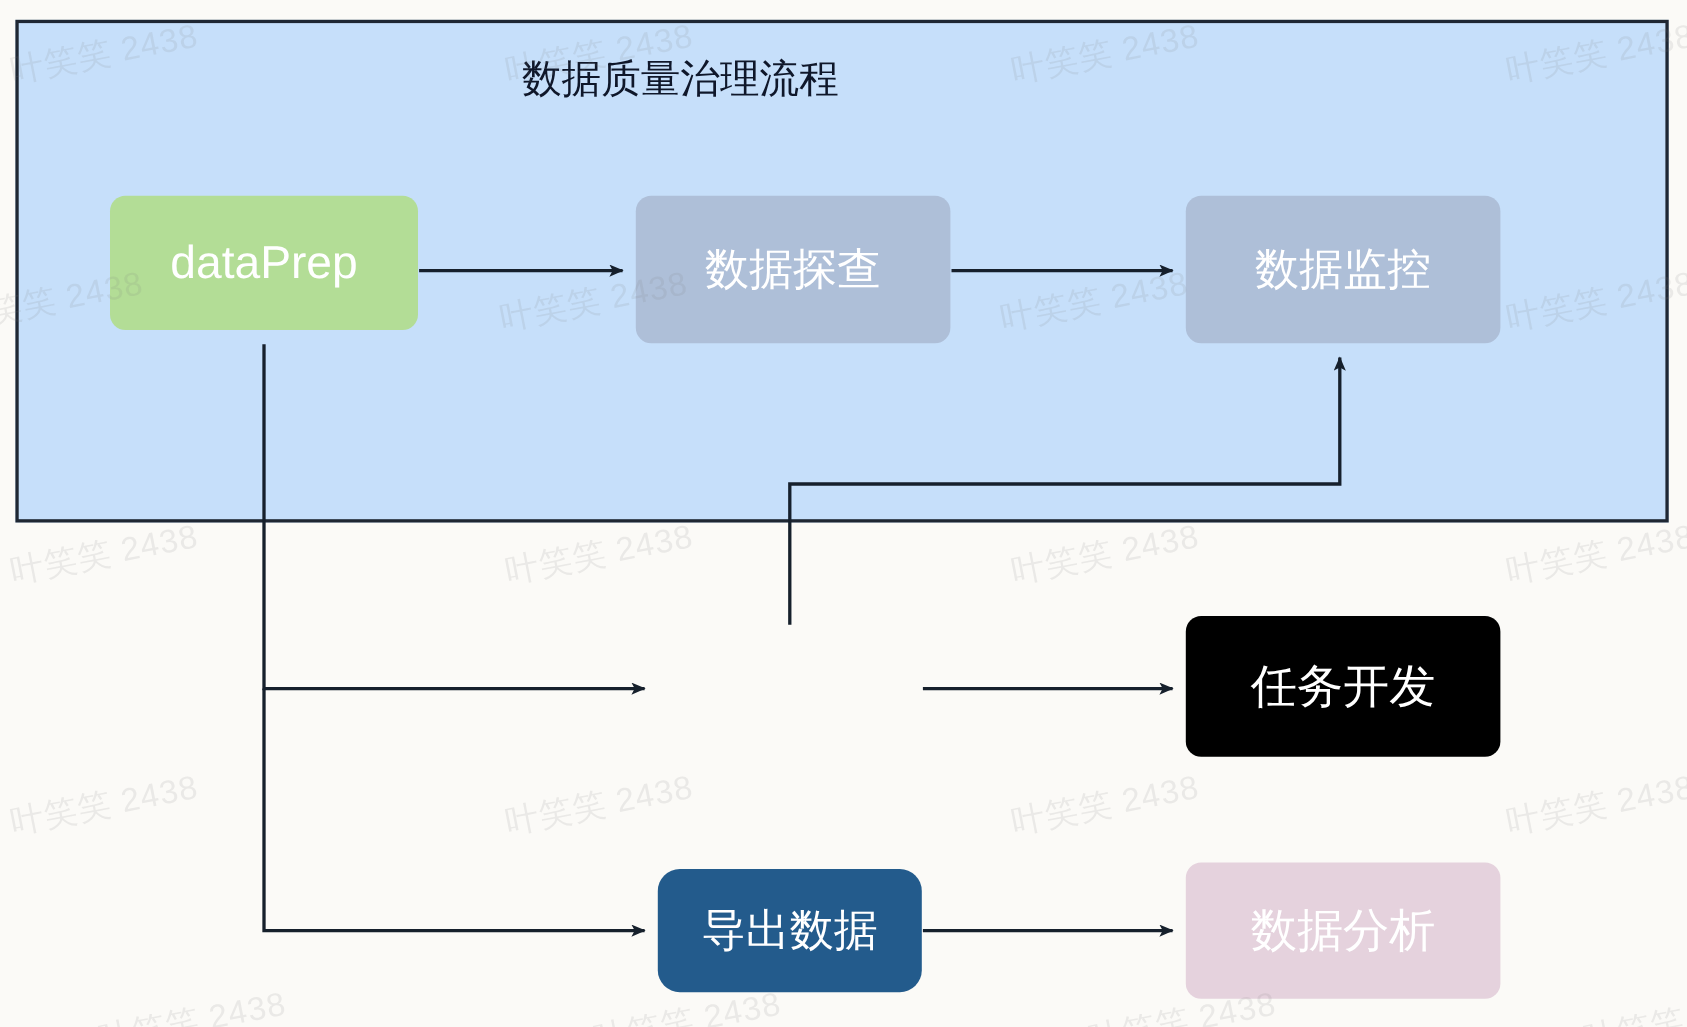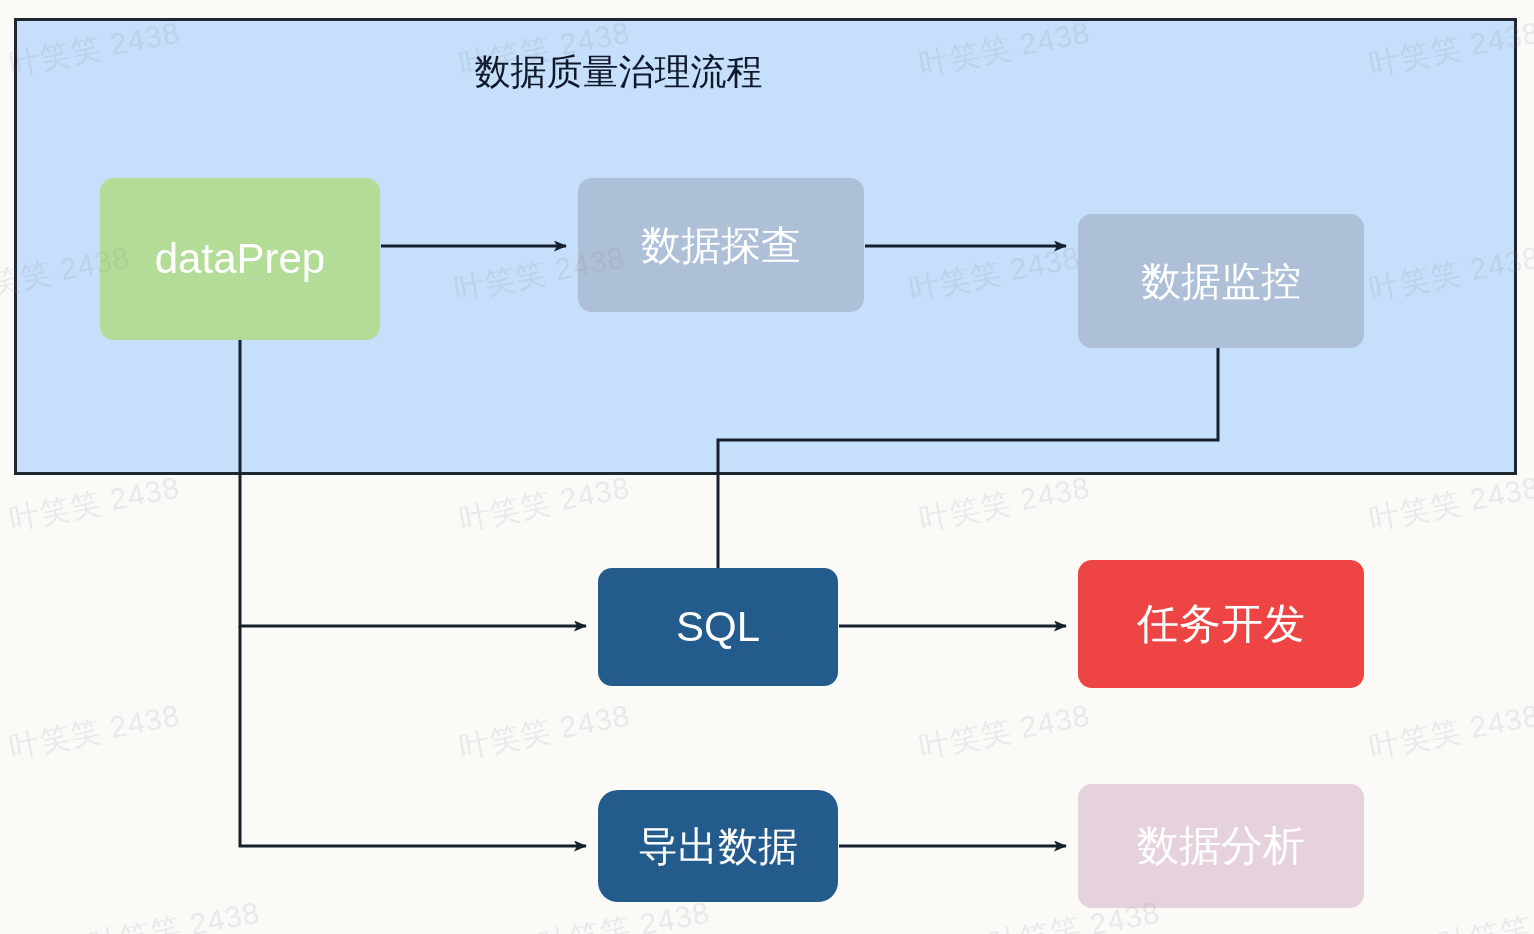--- a/index.html
+++ b/index.html
@@ -74,44 +74,43 @@
     border-radius: 14px;
     color: #ffffff;
     z-index: 4;
     box-sizing: border-box;
     text-align: center;
     line-height: 1.1;
   }
   .node-label { pointer-events: none; }
 
   #node-dataprep {
-    left: 100px; top: 178px; width: 280px; height: 162px;
+    left: 100px; top: 178px; width: 280px; height: 122px;
     background: #b3dd96;
     font-size: 42px;
   }
   #node-explore {
     left: 578px; top: 178px; width: 286px; height: 134px;
     background: #aebfd8;
     font-size: 40px;
     text-align: center;
   }
   #node-monitor {
     left: 1078px; top: 178px; width: 286px; height: 134px;
     background: #aebfd8;
     font-size: 40px;
-    margin-top: 36px;
   }
   #node-sql {
     left: 598px; top: 568px; width: 240px; height: 118px;
     background: #235b8c;
     font-size: 42px;
   }
   #node-taskdev {
     left: 1078px; top: 560px; width: 286px; height: 128px;
-    background: #ef4444;
+    background: #000000;
     font-size: 42px;
   }
   #node-export {
     left: 598px; top: 790px; width: 240px; height: 112px;
     background: #235b8c;
     font-size: 40px;
     border-radius: 20px;
   }
   #node-analysis {
     left: 1078px; top: 784px; width: 286px; height: 124px;
@@ -169,23 +168,20 @@
   </div>
 
   <div class="node" id="node-explore">
     <span class="node-label">数据探查</span>
   </div>
 
   <div class="node" id="node-monitor">
     <span class="node-label">数据监控</span>
   </div>
 
-  <div class="node" id="node-sql">
-    <span class="node-label">SQL</span>
-  </div>
 
   <div class="node" id="node-taskdev">
     <span class="node-label">任务开发</span>
   </div>
 
   <div class="node" id="node-export">
     <span class="node-label">导出数据</span>
   </div>
 
   <div class="node" id="node-analysis">

